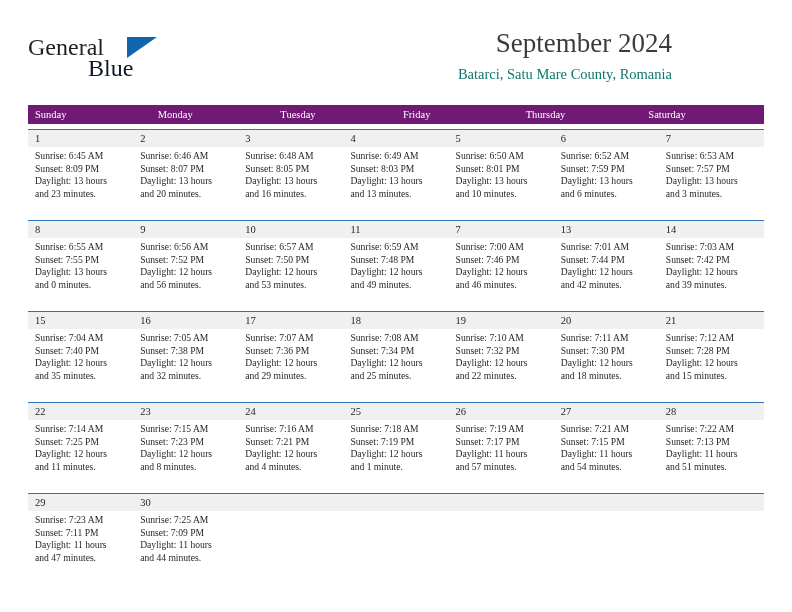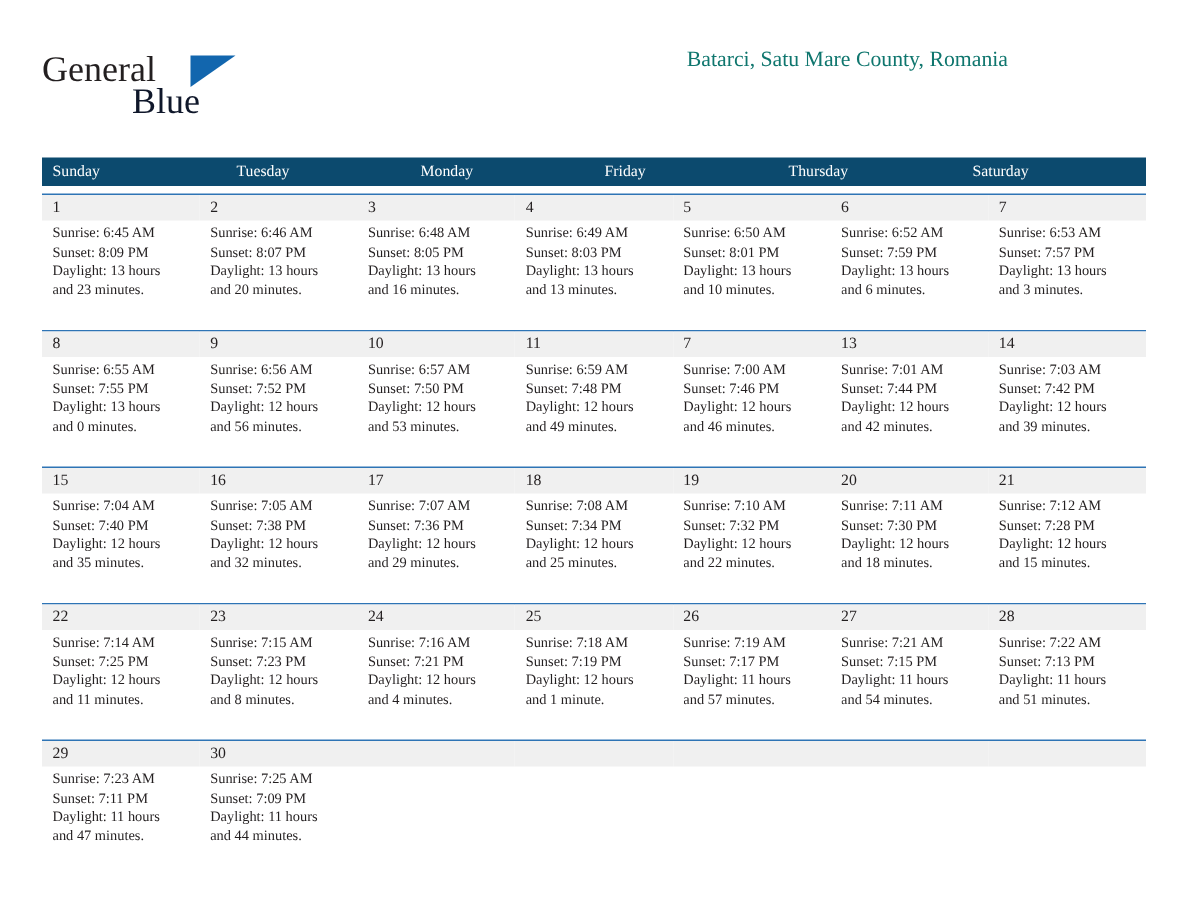--- a/index.html
+++ b/index.html
@@ -91,21 +91,21 @@
 
   
   .calendar {
     position: absolute;
     left: 28px;
     top: 105px;
     width: 736px;
   }
   .dow-row {
     display: flex;
-    background: #0c4a6e;
+    background: #701a75;
     height: 19px;
   }
   .dow-cell {
     flex: 1 1 0;
     color: #ffffff;
     font-size: 10.5px;
     line-height: 19px;
     padding-left: 7px;
     box-sizing: border-box;
     white-space: nowrap;
@@ -162,31 +162,32 @@
 
   <div class="header">
 
     <div class="logo">
       <span class="logo-general">General</span>
       <span class="logo-triangle"></span>
       <span class="logo-blue">Blue</span>
     </div>
 
     <div class="titles">
+      <h1 class="month-title">September 2024</h1>
       <h2 class="location-title">Batarci, Satu Mare County, Romania</h2>
     </div>
 
   </div>
 
   <div class="calendar">
 
     <div class="dow-row">
       <div class="dow-cell">Sunday</div>
+      <div class="dow-cell">Monday</div>
       <div class="dow-cell">Tuesday</div>
-      <div class="dow-cell">Monday</div>
       <div class="dow-cell">Friday</div>
       <div class="dow-cell">Thursday</div>
       <div class="dow-cell">Saturday</div>
     </div>
 
     <div class="week">
       <div class="week-days">
         <div class="day-cell">
           <div class="day-num">1</div>
           <div class="day-body">

